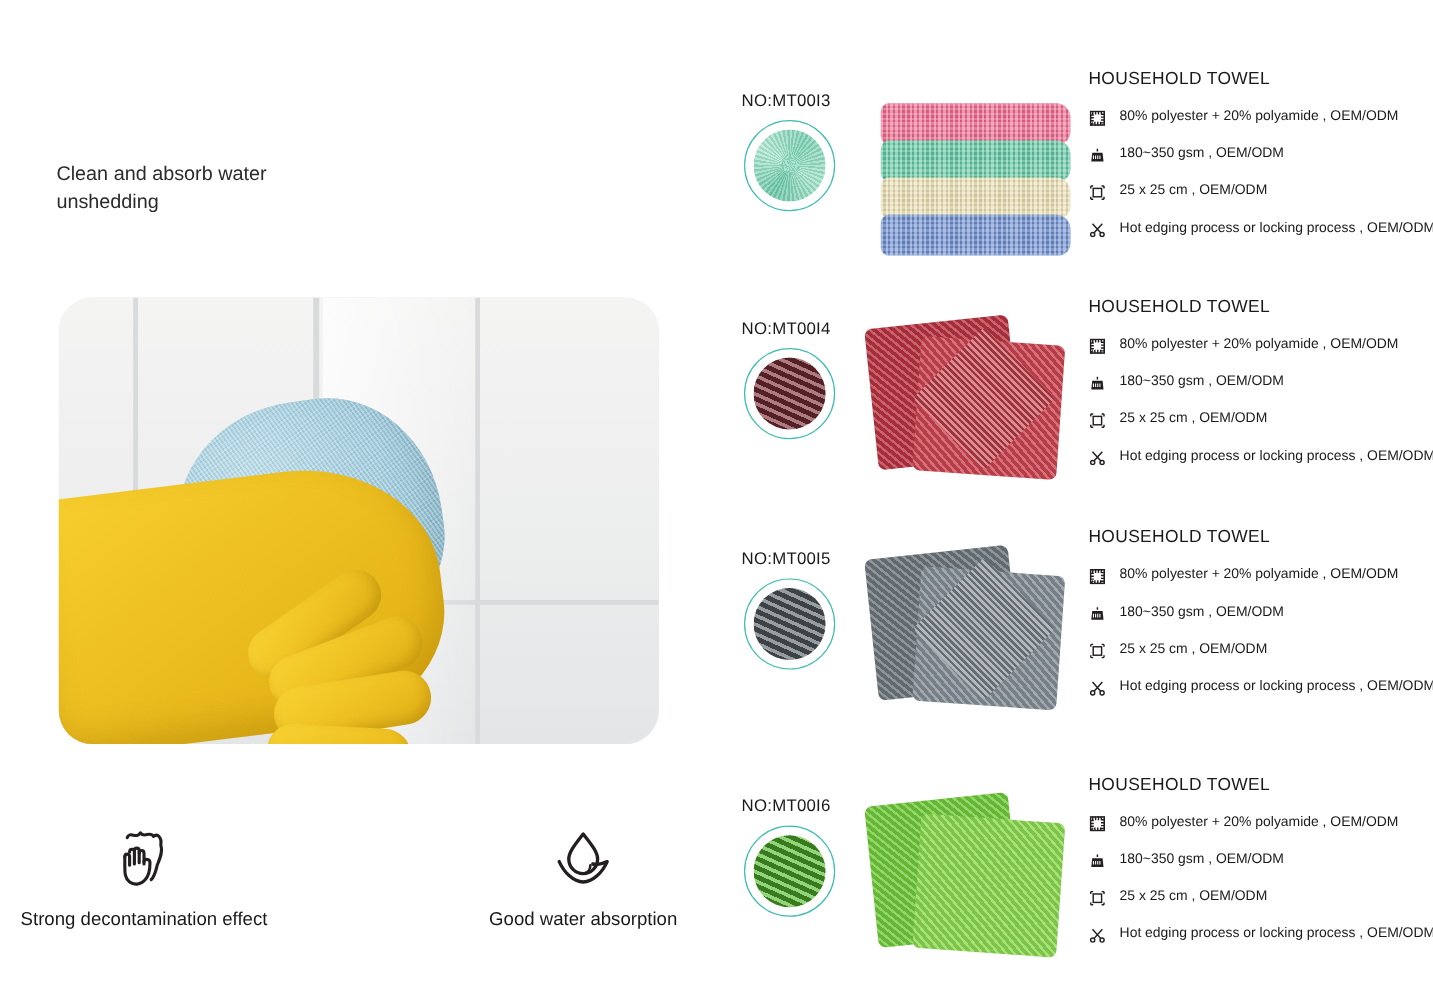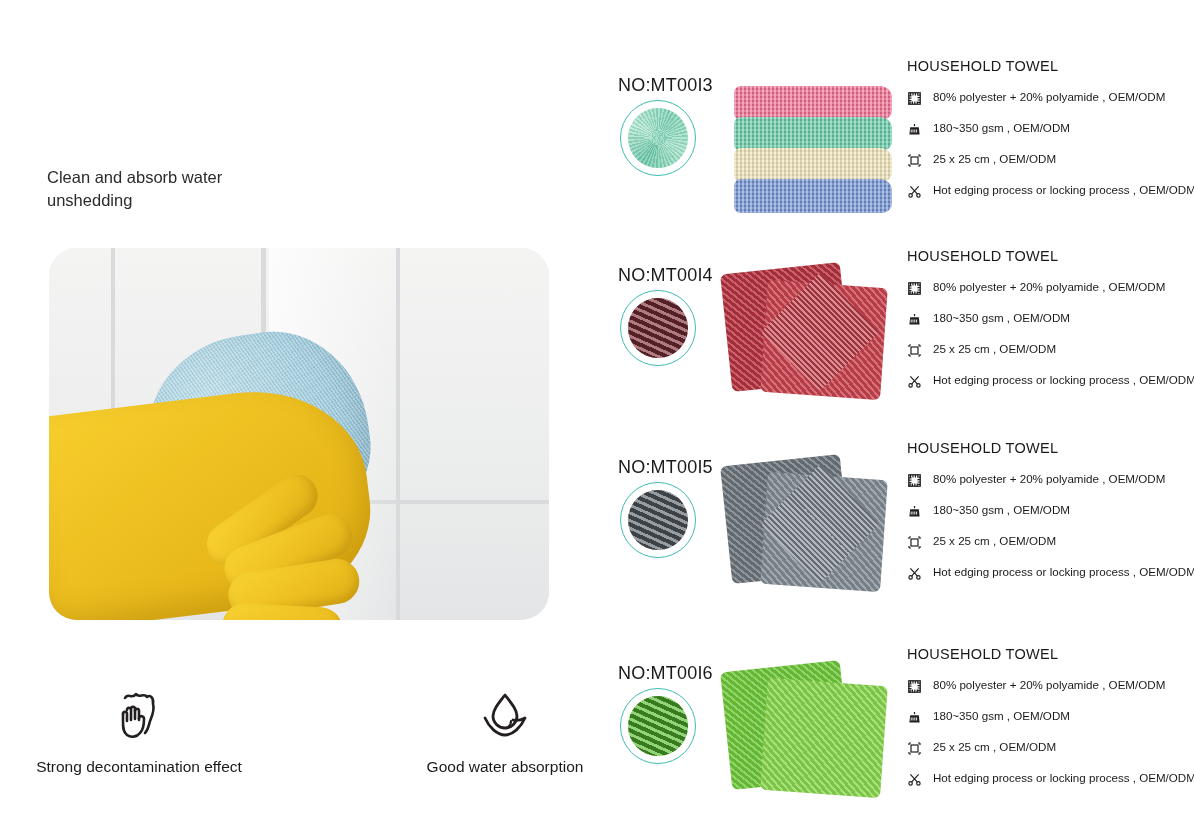--- a/index.html
+++ b/index.html
@@ -14,21 +14,21 @@
   .page { position: relative; width: 1194px; height: 827px; }
 
   
   .headline {
     position: absolute; left: 47px; top: 33px;
     font-size: 31px; font-weight: bold; line-height: 1.27;
     letter-spacing: -0.2px; color: #1a1a1a;
   }
   .subhead {
     position: absolute; left: 47px; top: 134px;
-    font-size: 16.5px; line-height: 1.42; color: #2b2b2b; margin-top: 32px;
+    font-size: 16.5px; line-height: 1.42; color: #2b2b2b;
   }
 
   
   .hero {
     position: absolute; left: 49px; top: 248px;
     width: 500px; height: 372px;
     border-radius: 28px; overflow: hidden;
     background: #e9eaec;
   }
   .tile-wall { position: absolute; inset: 0; background:
@@ -75,21 +75,21 @@
   .f2 { left: 176px; top: 142px; width: 134px; height: 44px; transform: rotate(-14deg); }
   .f3 { left: 178px; top: 178px; width: 132px; height: 45px; transform: rotate(-2deg); }
   .f4 { left: 168px; top: 216px; width: 120px; height: 44px; transform: rotate(10deg); }
   .wrist {
     position: absolute; left: -18px; top: 352px; width: 84px; height: 76px;
     background: linear-gradient(120deg,#f2c89b,#e4b183);
     border-radius: 20px 40px 40px 20px; transform: rotate(-12deg);
   }
 
   
-  .features { position: absolute; left: 0; top: 686px; width: 600px; height: 110px; margin-left: 19px; }
+  .features { position: absolute; left: 0; top: 686px; width: 600px; height: 110px; }
   .feature { position: absolute; text-align: center; }
   .feature .ficon { height: 62px; display: flex; align-items: center; justify-content: center; }
   .feature .flabel { margin-top: 10px; font-size: 15.5px; color: #1a1a1a; white-space: nowrap; }
   .feat-0 { left: 16px; top: 0; width: 208px; }
   .feat-1 { left: 258px; top: 0; width: 72px; }
   .feat-2 { left: 406px; top: 0; width: 160px; }
 
   
   .prow { position: absolute; left: 600px; width: 594px; height: 190px; }
   .prow-0 { top: 58px; }
@@ -101,21 +101,21 @@
   .swatch-ring {
     position: absolute; inset: 0; border-radius: 50%;
     border: 1.4px solid #3fbcb0; background: #fff;
   }
   .swatch-disc {
     position: absolute; left: 8px; top: 8px; width: 60px; height: 60px;
     border-radius: 50%; overflow: hidden;
   }
   .code {
     position: absolute; left: 18px; top: 17px;
-    font-size: 18px; color: #1a1a1a; letter-spacing: .2px; white-space: nowrap; text-align: right;
+    font-size: 14px; color: #1a1a1a; letter-spacing: .2px; white-space: nowrap; text-align: right;
   }
 
   
   .tex-swirl {
     width:100%; height:100%;
     background:
       radial-gradient(circle at 52% 48%, #8fd9c0 0 18%, transparent 19%),
       conic-gradient(from 30deg at 50% 50%, #7ed0b4, #a8e3cb, #69c4a6, #b5e8d4, #7ed0b4);
   }
   .tex-swirl::after{content:"";position:absolute;inset:0;

